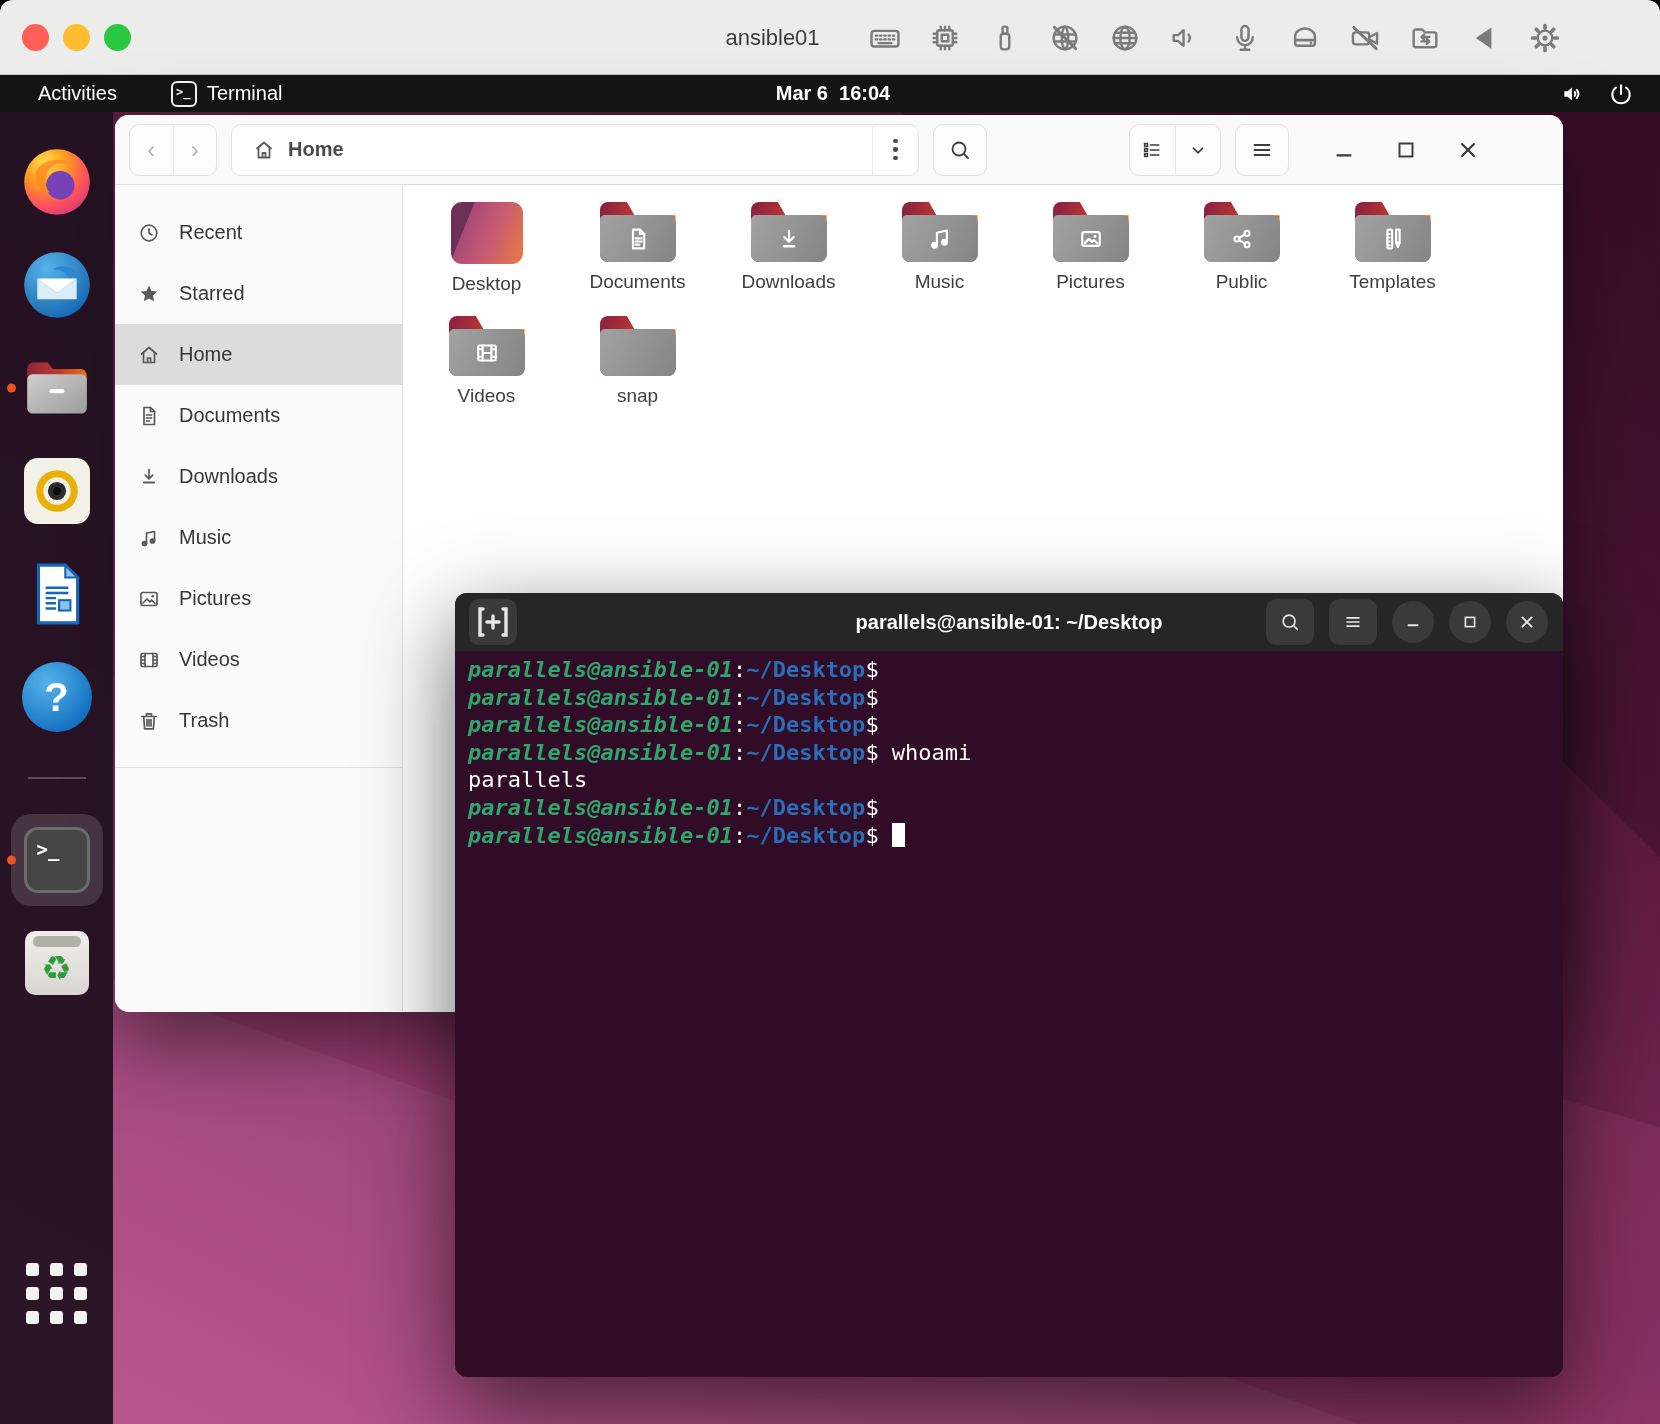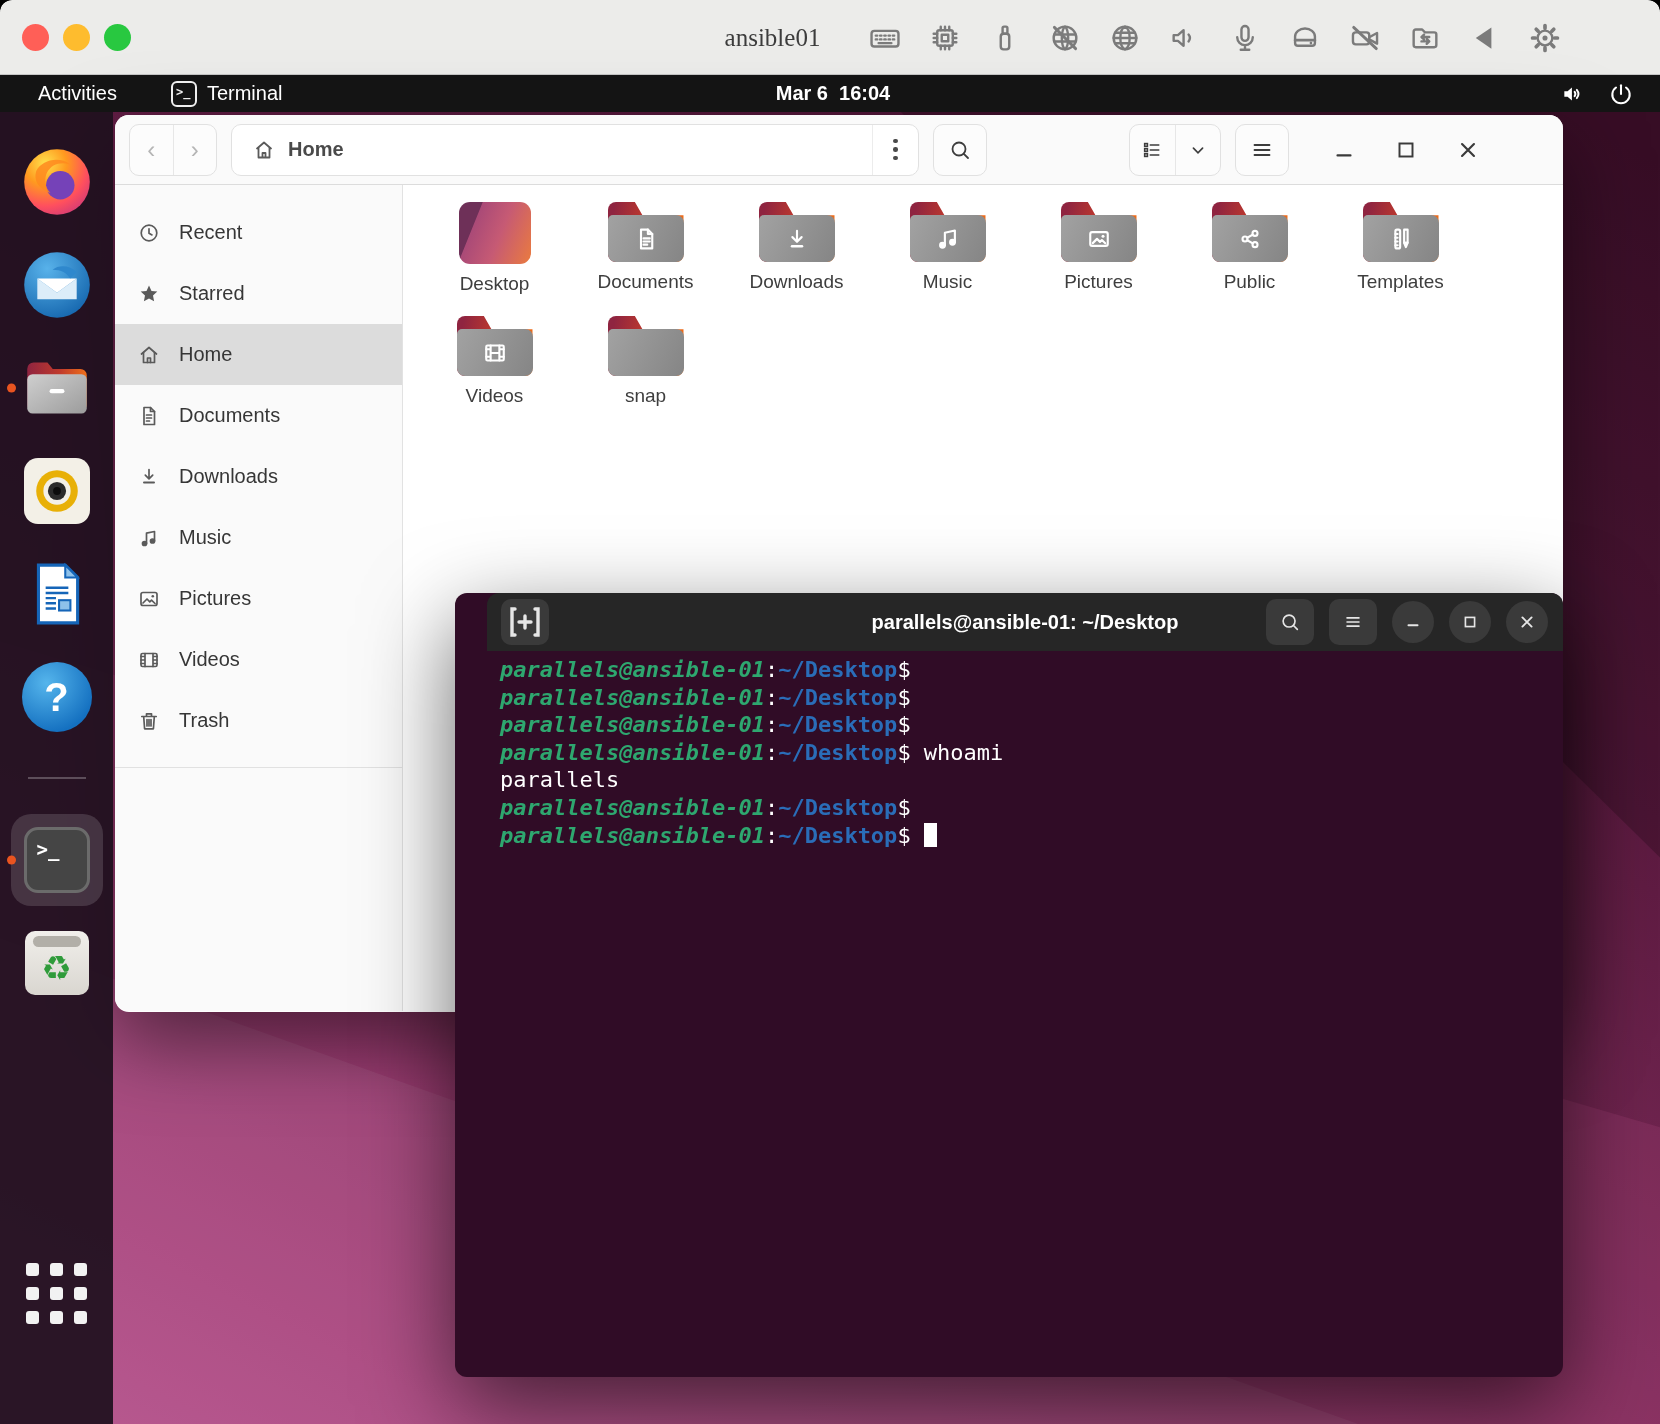--- a/index.html
+++ b/index.html
@@ -3,21 +3,21 @@
 <meta charset="utf-8">
 <style>
 * { margin:0; padding:0; box-sizing:border-box; }
 body { background:#000; font-family:"Liberation Sans", sans-serif; }
 .screen { position:relative; width:1660px; height:1424px; overflow:hidden; border-radius:12px 12px 0 0; background:#1d1d1d; }
 
 
 .macos-bar { position:absolute; top:0; left:0; right:0; height:75px; background:#ececea; border-bottom:1px solid #c6c6c6; border-radius:12px 12px 0 0; }
 .traffic { position:absolute; left:22px; top:24px; display:flex; gap:14px; }
 .light { width:27px; height:27px; border-radius:50%; }
-.macos-title { position:absolute; left:0; top:0; width:1545px; height:75px; display:flex; align-items:center; justify-content:center; font-size:25px; color:#3c3c3c;font-family:Liberation Serif, serif; }
+.macos-title { position:absolute; left:0; top:0; width:1545px; height:75px; display:flex; align-items:center; justify-content:center; font-size:22px; color:#3c3c3c; }
 .macos-icons { position:absolute; right:98px; top:0; height:75px; display:flex; align-items:center; gap:26px; color:#7b7b7b; }
 .mi { display:inline-flex; }
 .mi svg { width:34px; height:34px; }
 
 
 .desktop { position:absolute; top:75px; left:0; right:0; bottom:0;
   background:linear-gradient(207deg, var(--wp1) 4%, var(--wp2) 34%, var(--wp3) 62%, var(--wp4) 88%, var(--wp5) 100%); }
 .band { position:absolute; inset:0; pointer-events:none; }
 .band1 { background:rgba(255,120,190,0.10); clip-path:polygon(0 42%, 100% 78%, 100% 100%, 0 100%); }
 .band2 { background:rgba(255,255,255,0.06); clip-path:polygon(0 64%, 100% 108%, 100% 100%, 0 100%); }
@@ -62,40 +62,40 @@
 .dots3 { display:flex; flex-direction:column; gap:4px; }
 .dots3 i { width:4.5px; height:4.5px; border-radius:50%; background:#4a4a4a; }
 .tool-btn { width:54px; height:52px; margin-left:14px; border:1px solid #e1e1e1; border-radius:10px; background:#fcfcfc; display:grid; place-items:center; color:#3d3d3d; }
 .tool-btn svg { width:24px; height:24px; }
 .view-group { display:flex; width:92px; height:52px; margin-left:auto; border:1px solid #e1e1e1; border-radius:10px; background:#fcfcfc; overflow:hidden; color:#3d3d3d; }
 .view-seg { flex:1; display:grid; place-items:center; }
 .view-seg:first-child { border-right:1px solid #e7e7e7; }
 .view-seg svg { width:22px; height:22px; }
 .win-controls { display:flex; align-items:center; gap:36px; margin-left:42px; margin-right:82px; color:#3a3a3a; }
 .win-controls svg { width:26px; height:26px; }
-.fw-body { display:flex; height:826px;gap:8px; }
+.fw-body { display:flex; height:826px; }
 .sidebar { width:288px; background:#fafafa; border-right:1px solid #e2e2e2; border-radius:0 0 0 14px; padding-top:17px; }
 .sb-item { height:61px; display:flex; align-items:center; gap:18px; padding:0 16px 0 22px; font-size:20px; color:#363636; }
 .sb-item.selected { background:#dcdcdc; }
 .sb-item svg { width:24px; height:24px; color:#5a5a5a; flex:none; }
 .sb-eject { margin-left:auto; width:42px; height:42px; border:1px solid #d2d2d2; border-radius:50%; display:grid; place-items:center; color:#5a5a5a; }
 .sb-eject svg { width:20px; height:20px; }
 .sb-div { border-top:1px solid #e1e1e1; margin:16px 0; }
 .fw-main { flex:1; background:#fff; border-radius:0 0 14px 0; padding:10px 0 0 8px; }
 .folder-grid { display:grid; grid-template-columns:repeat(7,151px); }
 .tile { width:151px; height:114px; display:flex; flex-direction:column; align-items:center; padding-top:7px; }
 .tile-label { margin-top:9px; font-size:19px; color:#3e3e3e; }
 .fico { position:relative; width:76px; height:60px; }
 .fico .fback { position:absolute; inset:0; border-radius:8px 9px 8px 8px; background:linear-gradient(100deg,#8f2440 8%,#c03a2c 48%,#ee6f1a 92%); clip-path:polygon(0 0, 36% 0, 46% 22%, 100% 22%, 100% 100%, 0 100%); }
 .fico .ffront { position:absolute; left:0; right:0; top:13px; bottom:0; border-radius:5px 8px 8px 8px; background:linear-gradient(115deg,#a2a2a2,#858585); display:grid; place-items:center; }
 .fico .ffront svg { width:30px; height:30px; color:#fff; }
 .desk-ico { width:72px; height:62px; border-radius:11px; background:linear-gradient(112deg,#6e3058 0%,#6e3058 24%,#aa4a77 25%,#c65a74 56%,#ea7b3f 100%); }
 
 
-.terminal { position:absolute; left:455px; top:518px; width:1108px; height:784px; border-radius:12px; box-shadow:0 30px 90px rgba(0,0,0,0.6); z-index:20; display:flex; flex-direction:column; background:var(--term-bg);padding-left:32px; }
+.terminal { position:absolute; left:455px; top:518px; width:1108px; height:784px; border-radius:12px; box-shadow:0 30px 90px rgba(0,0,0,0.6); z-index:20; display:flex; flex-direction:column; background:var(--term-bg); }
 .tw-header { position:relative; height:58px; background:#262626; border-radius:12px 12px 0 0; display:flex; align-items:center; flex:none; }
 .tw-title { position:absolute; left:0; right:0; text-align:center; color:#fff; font-size:20px; font-weight:bold; pointer-events:none; }
 .newtab { margin-left:14px; width:48px; height:46px; border-radius:10px; background:#3a3a3a; display:grid; place-items:center; color:#e6e6e6; }
 .tw-actions { margin-left:auto; display:flex; align-items:center; gap:15px; padding-right:15px; }
 .tw-btn { width:48px; height:46px; border-radius:10px; background:#3a3a3a; display:grid; place-items:center; color:#e6e6e6; }
 .tw-btn.round { width:42px; height:42px; border-radius:50%; }
 .tw-actions svg { width:22px; height:22px; }
 .tw-body { flex:1; padding:5px 13px; font-family:"DejaVu Sans Mono",monospace; font-size:22px; line-height:27.6px; color:var(--term-fg); border-radius:0 0 12px 12px; overflow:hidden; }
 .tline { white-space:pre; }
 .t-user { color:var(--term-user); font-weight:bold;font-style:italic; }

